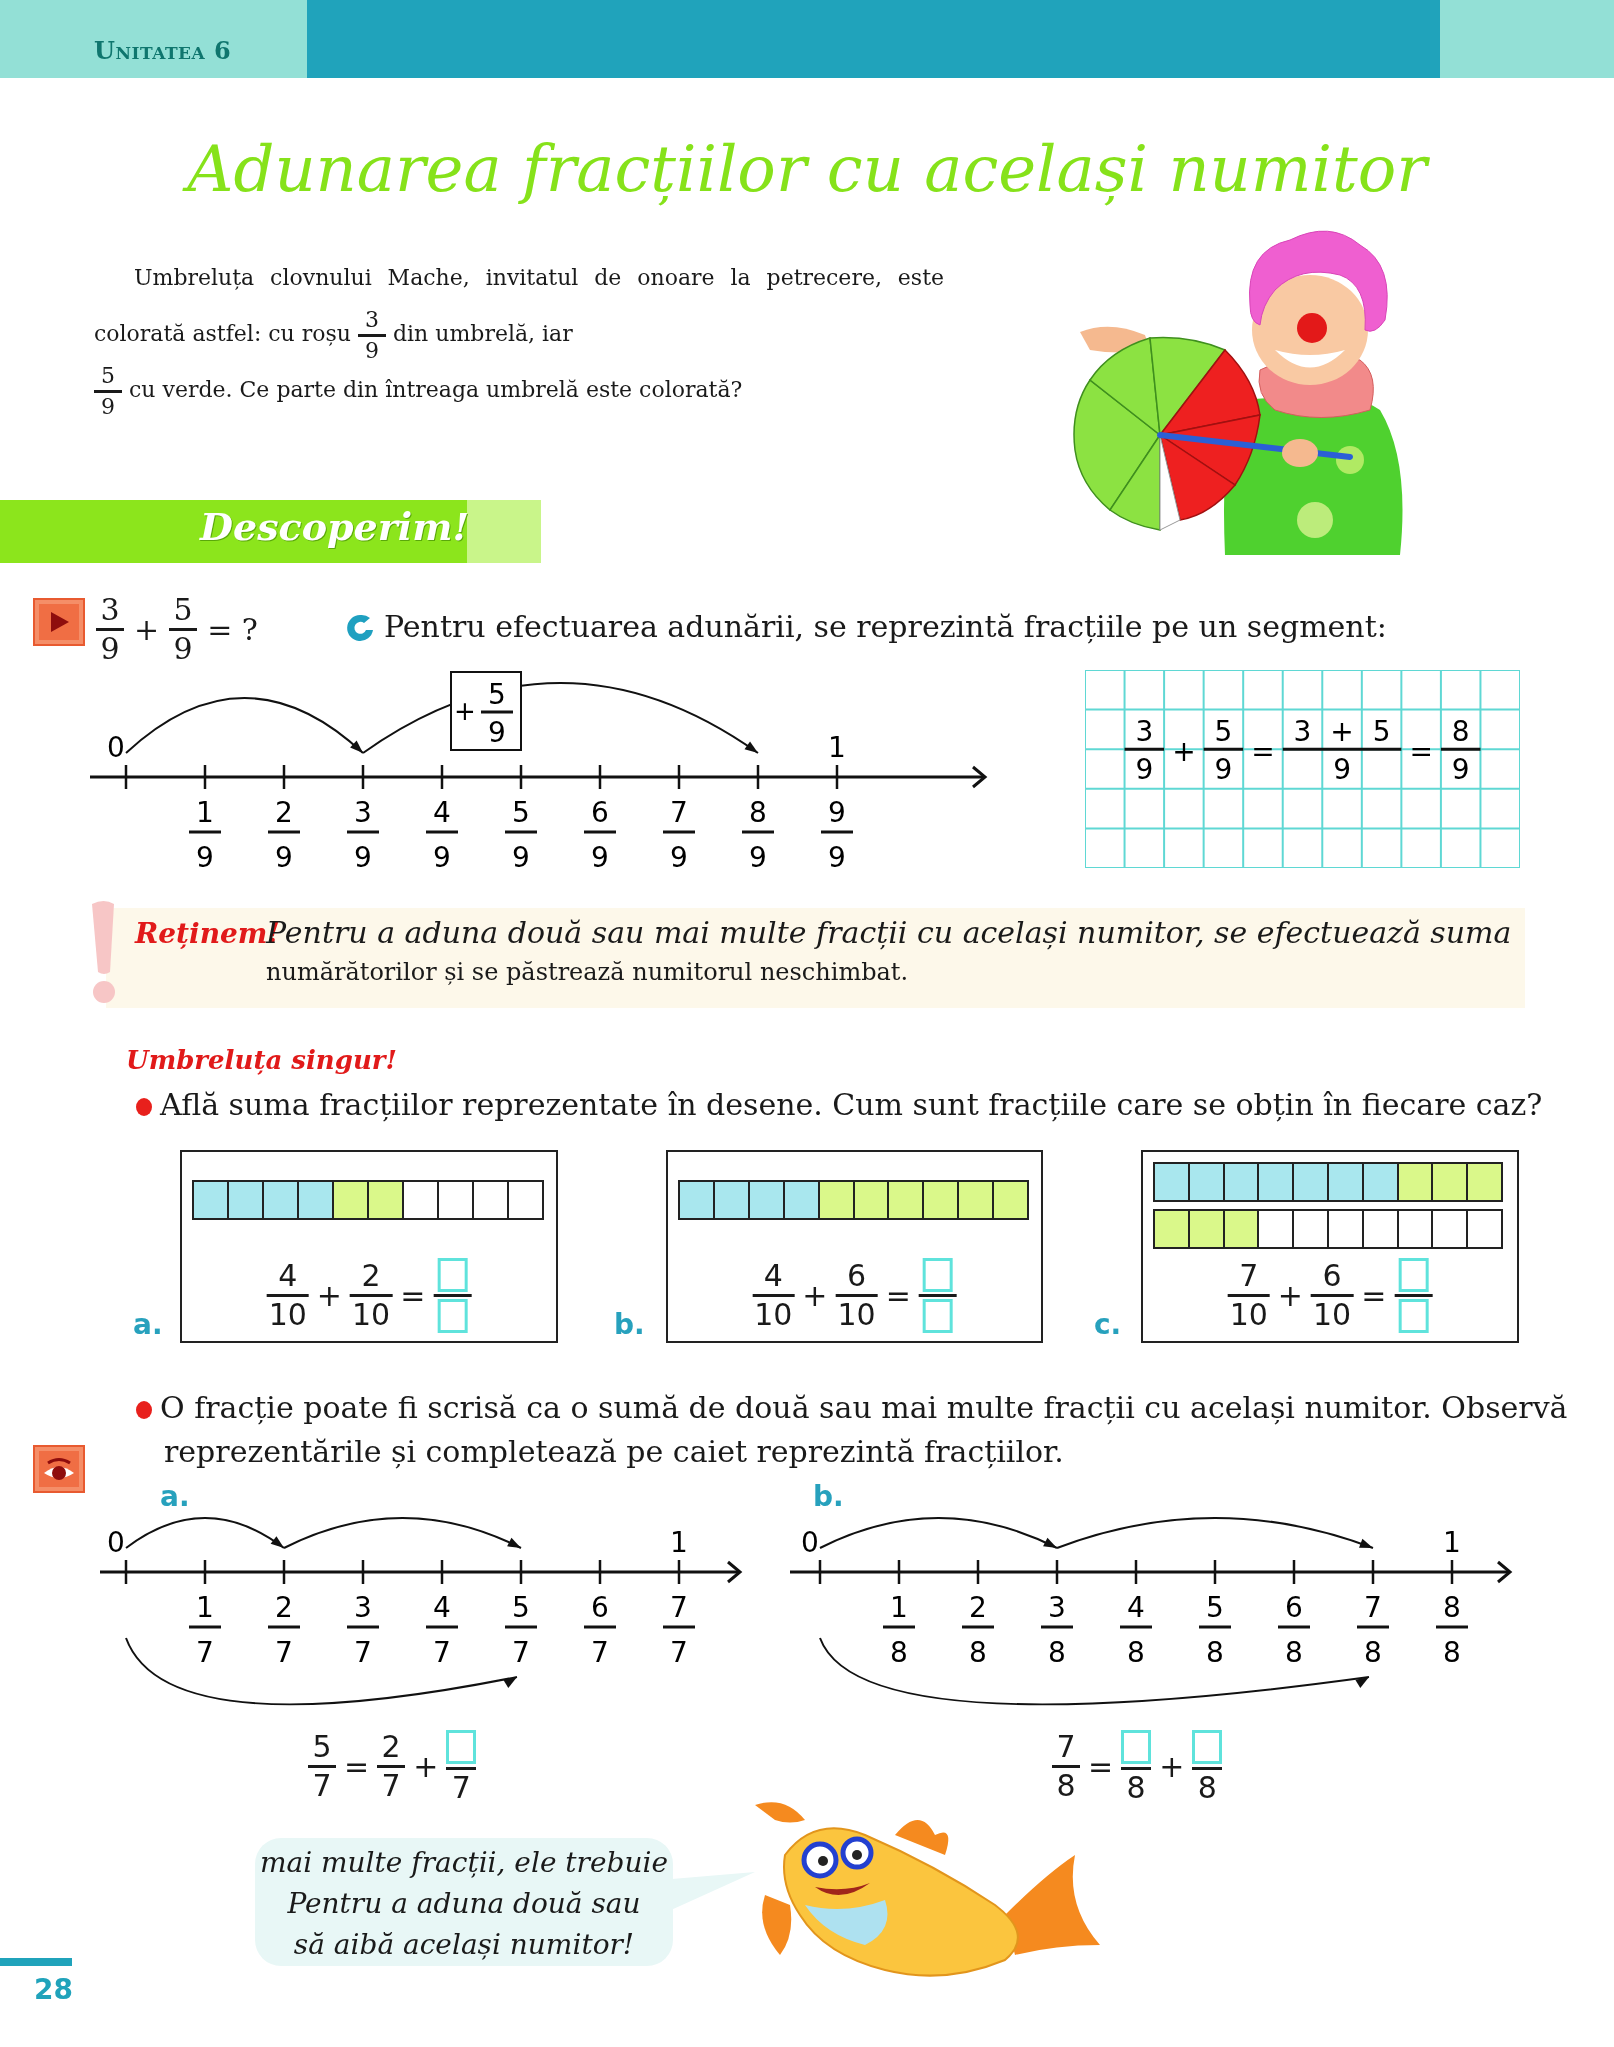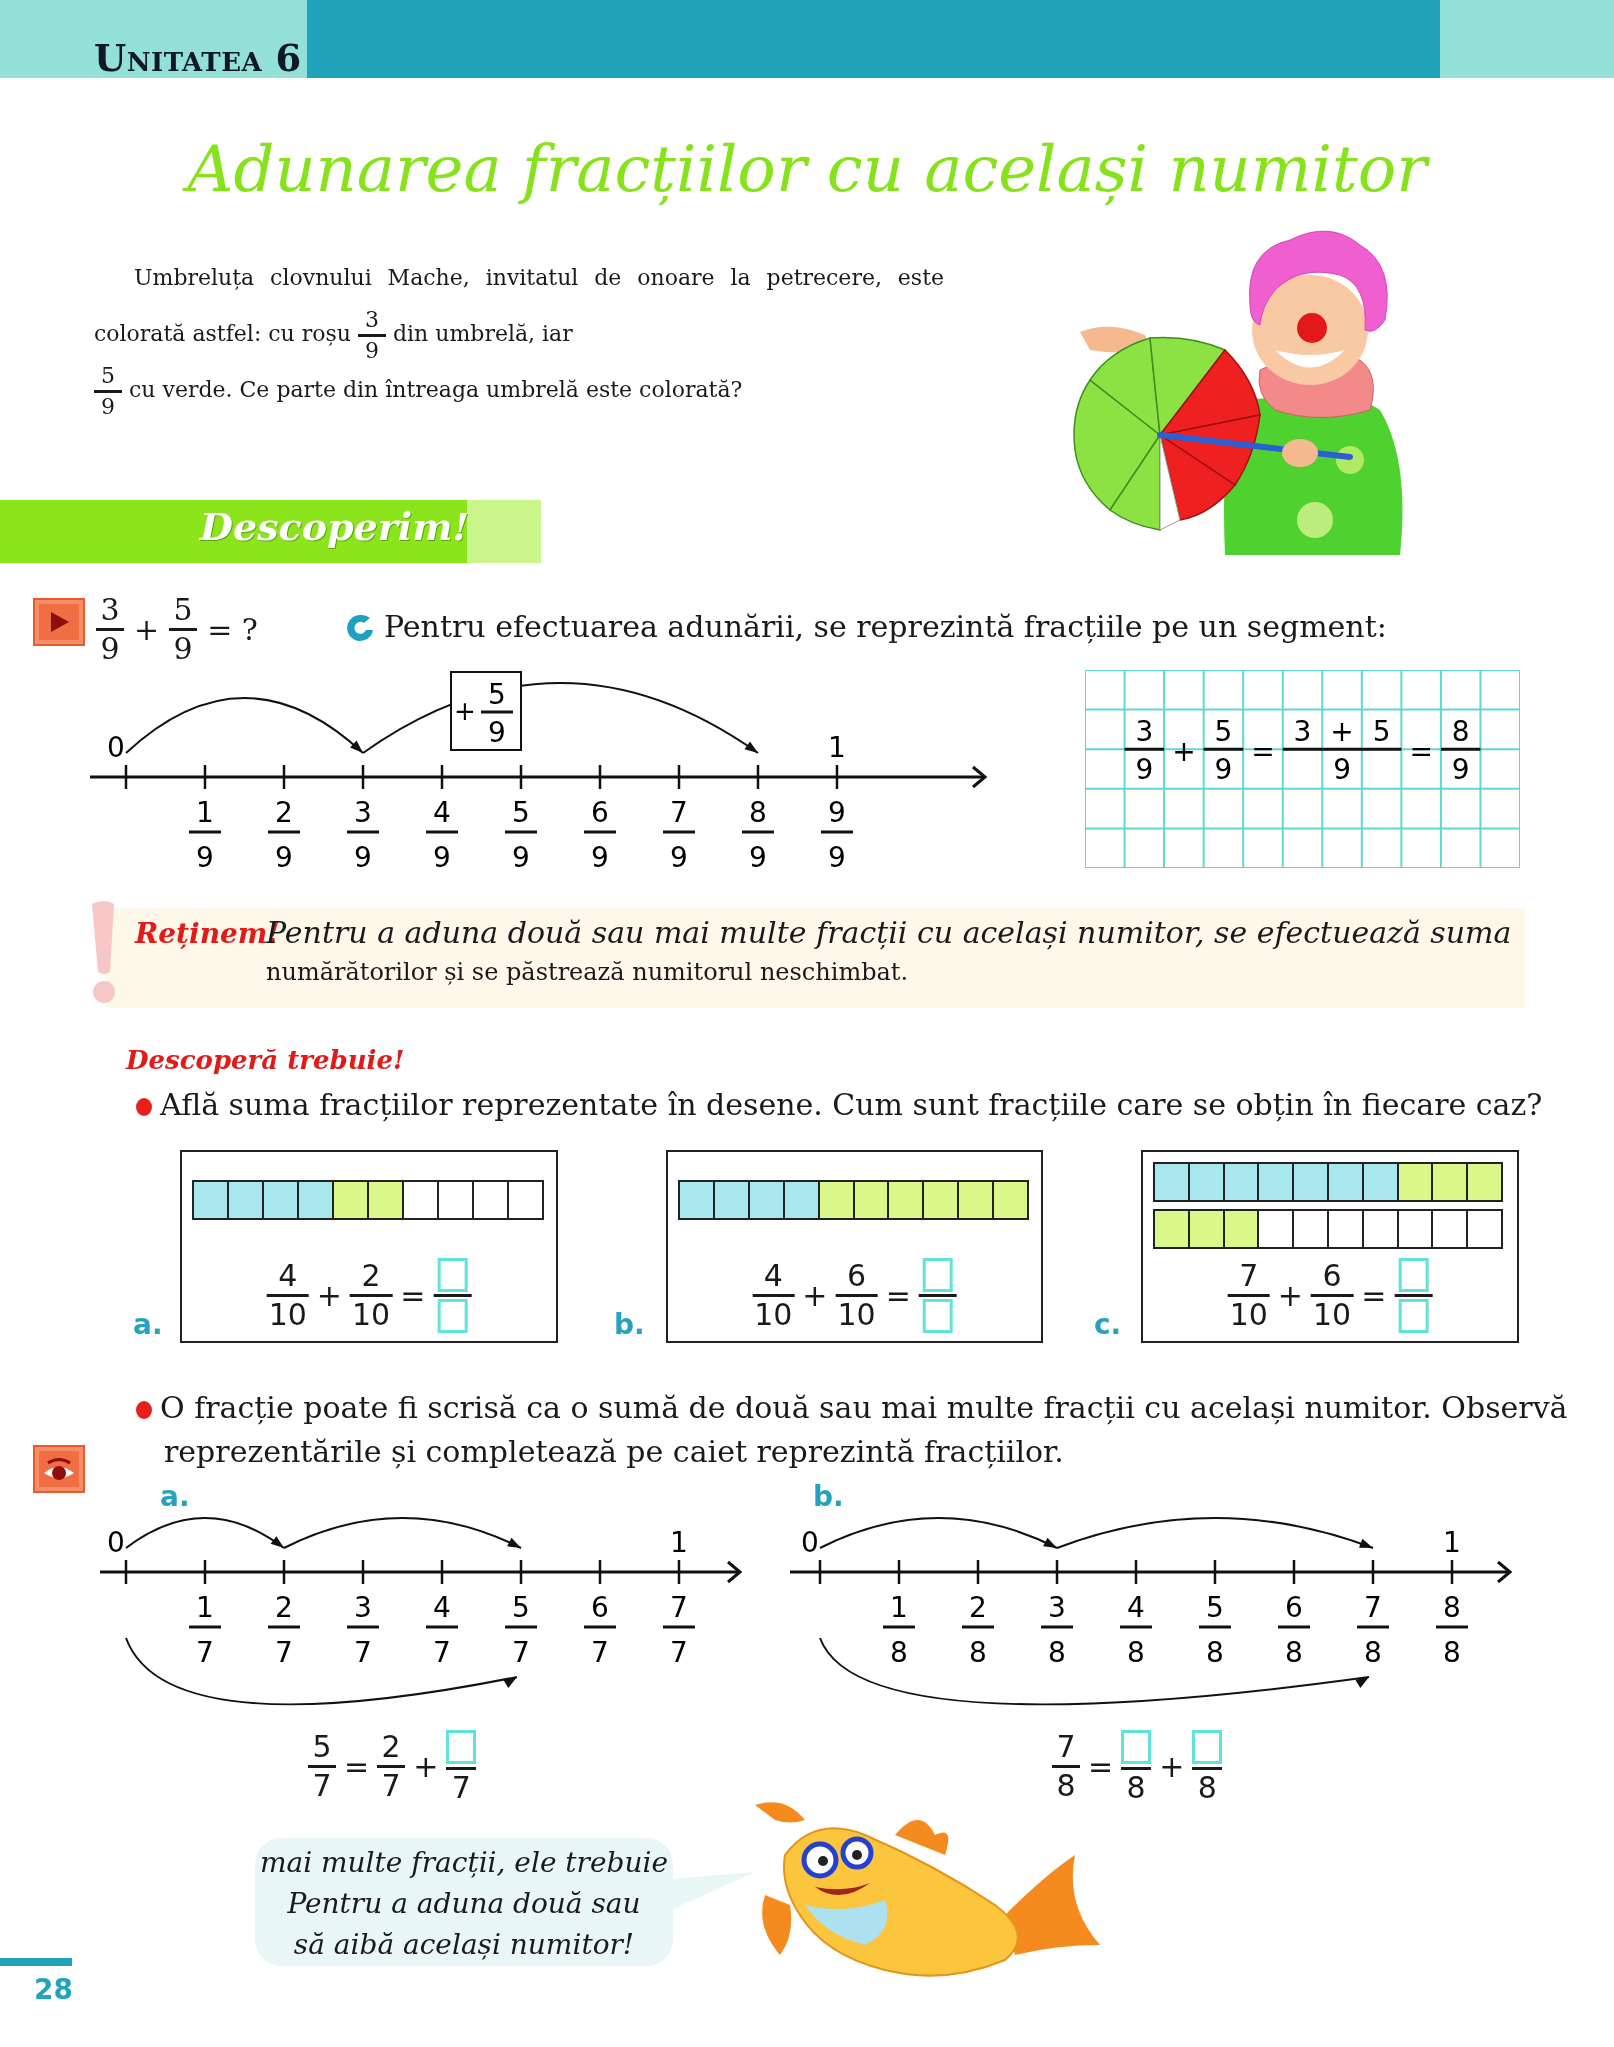--- a/index.html
+++ b/index.html
@@ -4,21 +4,21 @@
 <style>
   * { box-sizing: border-box; margin: 0; padding: 0; }
   html, body { width: 1614px; height: 2047px; background: #ffffff; overflow: hidden; }
   body { position: relative; font-family: "DejaVu Serif", "Liberation Serif", serif; color: #1a1a1a; }
   .abs { position: absolute; }
 
   
   .hdr-left { left: 0; top: 0; width: 307px; height: 78px; background: #93e0d6; }
   .hdr-mid { left: 307px; top: 0; width: 1133px; height: 78px; background: #20a3bb; }
   .hdr-right { left: 1440px; top: 0; width: 174px; height: 78px; background: #93e0d6; }
-  .unit-label { left: 94px; top: 36px; font-family: "DejaVu Serif", serif; font-weight: bold; color: #0f172a; font-size: 37px; font-variant: small-caps; letter-spacing: 0.5px; }
+  .unit-label { left: 94px; top: 36px; font-family: "DejaVu Serif", serif; font-weight: bold; color: #0f766e; font-size: 24px; font-variant: small-caps; letter-spacing: 0.5px; }
 
   .title { left: 0; width: 1614px; top: 132px; text-align: center; font-family: "DejaVu Serif", serif; font-style: italic; font-size: 64px; color: #86e21a; letter-spacing: 0px; }
 
   .intro { left: 94px; top: 250px; width: 850px; font-size: 22px; line-height: 56px; text-align: justify; }
   .intro .indent { display: inline-block; width: 40px; }
 
   .frac { display: inline-flex; flex-direction: column; align-items: center; vertical-align: middle; line-height: 1; }
   .frac .n, .frac .d { display: block; padding: 0 2px; }
   .frac .bar { display: block; width: 100%; min-width: 28px; height: 3px; background: #1a1a1a; margin: 3px 0; }
 
@@ -264,21 +264,21 @@
 
 <div class="abs ret-box"></div>
 <svg class="abs ret-excl" viewBox="0 0 44 110">
   <path d="M10 6 Q22 0 32 6 L28 74 Q22 78 16 74 Z" fill="#f7c6c6"></path>
   <circle cx="22" cy="94" r="11" fill="#f7c6c6"></circle>
 </svg>
 <div class="abs ret-label">Reținem!</div>
 <div class="abs ret-line1">Pentru a aduna două sau mai multe fracții cu același numitor, se efectuează suma</div>
 <div class="abs ret-line2">numărătorilor și se păstrează numitorul neschimbat.</div>
 
-<div class="abs ds-label">Descoperă trebuie!</div>
+<div class="abs ds-label">Umbreluța singur!</div>
 <div class="abs bl1"><span class="bullet"></span><span>Află suma fracțiilor reprezentate în desene. Cum sunt fracțiile care se obțin în fiecare caz?</span></div>
 
 <div id="exercises">
     <div class="abs ex-label" style="left: 133px; top: 1308px;">a.</div>
     <div class="abs ex-box" style="left: 180px; width: 378px;">
       <div class="strip" style="left: 10px; right: 12px; top: 28px;">
         <div class="cell c-blue"></div>
         <div class="cell c-blue"></div>
         <div class="cell c-blue"></div>
         <div class="cell c-blue"></div>

